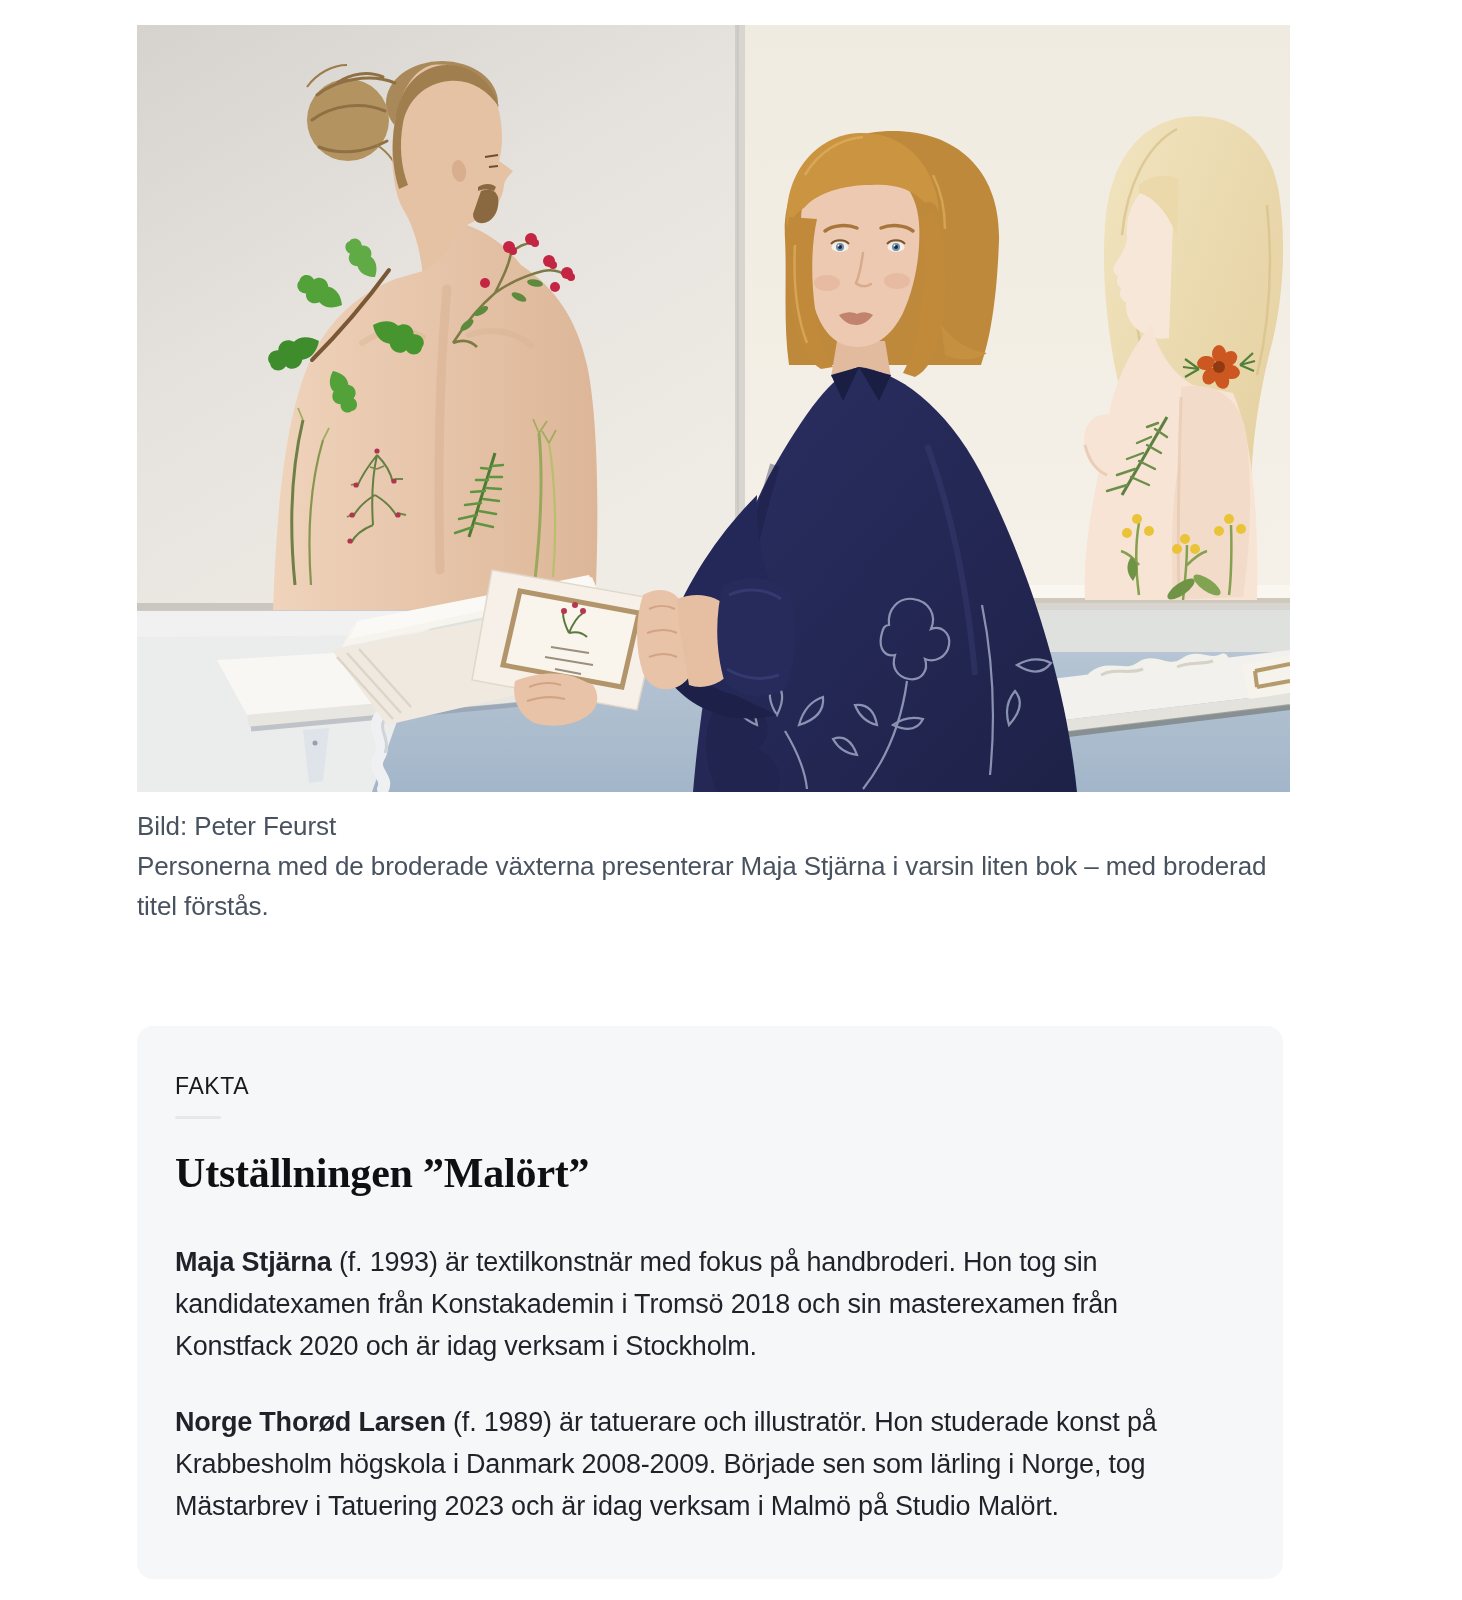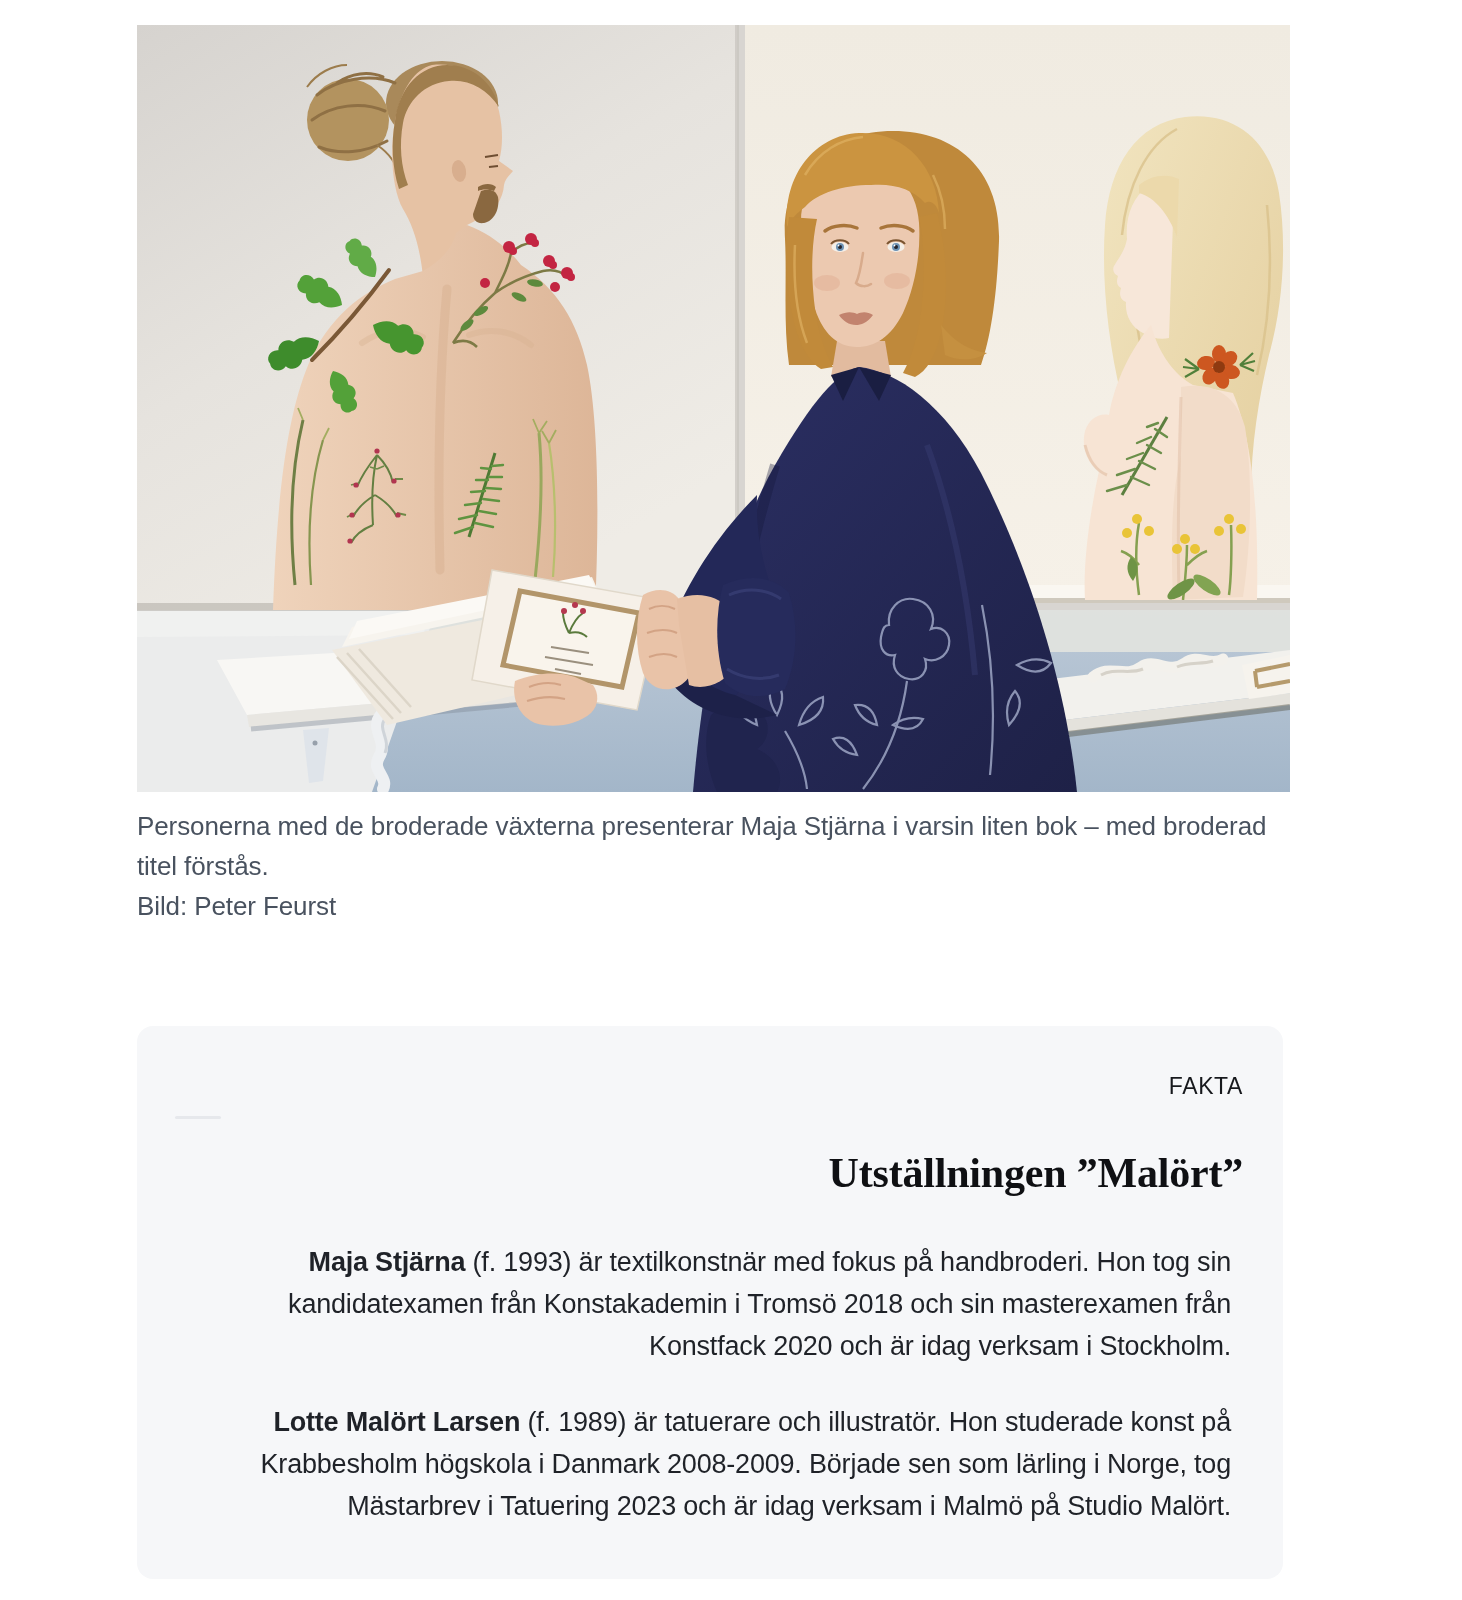--- a/index.html
+++ b/index.html
@@ -5,21 +5,21 @@
   html,body{margin:0;padding:0;background:#ffffff;}
   body{font-family:"Liberation Sans","DejaVu Sans",sans-serif;color:#1f2228;}
   .page{width:1462px;min-height:1600px;background:#fff;overflow:hidden;}
   .content{width:1153px;margin:25px 0 0 137px;}
   figure{margin:0;}
   .photo-wrap{width:1153px;height:767px;overflow:hidden;background:#d9d7d4;}
   .photo-wrap svg{display:block;}
   figcaption{margin-top:14px;}
   .cap-line{margin:0;font-size:26px;line-height:40px;letter-spacing:-0.1px;color:var(--caption-text,#49525f);}
   .factbox{margin-top:100px;width:1146px;box-sizing:border-box;background:var(--factbox-bg,#f6f7f9);
-           border-radius:16px;padding:47px 40px 52px 38px;text-align:right;}
+           border-radius:16px;padding:47px 40px 52px 38px;}
   .kicker{font-size:23px;letter-spacing:0.6px;color:#17191d;}
   .divider{width:46px;height:3px;background:#e6e8ec;border-radius:2px;margin-top:16px;}
   .fact-title{font-family:"Liberation Serif","DejaVu Serif",serif;font-weight:700;font-size:42px;
               color:#0f1013;margin:30px 0 0 0;letter-spacing:-0.2px;}
   .fact-para{font-size:27px;line-height:42px;color:var(--body-text,#1f2228);margin:34px 0 0 0;letter-spacing:-0.2px;max-width:1056px;}
   .fact-para.first{margin-top:44px;}
   .fact-para strong{font-weight:700;}
 </style>
 </head>
 <body>
@@ -303,27 +303,27 @@
               <path d="M512,584 C520,580 530,580 538,584 M510,608 C520,604 532,604 540,608 M512,632 C522,628 532,628 540,632" stroke="#d3a385" stroke-width="2" fill="none"></path>
               <path d="M540,574 C560,566 580,570 592,584 L600,640 C588,658 568,666 552,660 L542,600 Z" fill="#e6bfa3"></path>
             </g>
 
             <path d="M586,560 C612,548 638,552 652,568 C662,600 660,636 648,664 C626,676 602,672 588,658 C578,626 578,590 586,560 Z" fill="#262b5c"></path>
             <path d="M592,570 C610,562 630,564 644,574 M590,644 C606,654 626,656 642,650" stroke="#383e74" stroke-width="3" fill="none" opacity="0.8"></path>
           </g>
         </svg>
       </div>
       <figcaption>
+        <p class="cap-line">Bild: Peter Feurst</p>
         <p class="cap-line">Personerna med de broderade växterna presenterar Maja Stjärna i varsin liten bok – med broderad titel förstås.</p>
-        <p class="cap-line">Bild: Peter Feurst</p>
       </figcaption>
     </figure>
 
     <section class="factbox">
       <div class="kicker">FAKTA</div>
       <div class="divider"></div>
       <h2 class="fact-title">Utställningen ”Malört”</h2>
       <p class="fact-para first"><strong>Maja Stjärna</strong><span> (f. 1993) är textilkonstnär med fokus på handbroderi. Hon tog sin kandidatexamen från Konstakademin i Tromsö 2018 och sin masterexamen från Konstfack 2020 och är idag verksam i Stockholm.</span></p>
-      <p class="fact-para"><strong>Lotte Malört Larsen</strong><span> (f. 1989) är tatuerare och illustratör. Hon studerade konst på Krabbesholm högskola i Danmark 2008-2009. Började sen som lärling i Norge, tog Mästarbrev i Tatuering 2023 och är idag verksam i Malmö på Studio Malört.</span></p>
+      <p class="fact-para"><strong>Norge Thorød Larsen</strong><span> (f. 1989) är tatuerare och illustratör. Hon studerade konst på Krabbesholm högskola i Danmark 2008-2009. Började sen som lärling i Norge, tog Mästarbrev i Tatuering 2023 och är idag verksam i Malmö på Studio Malört.</span></p>
     </section>
 
   </div>
 </div>
 
 </body></html>

